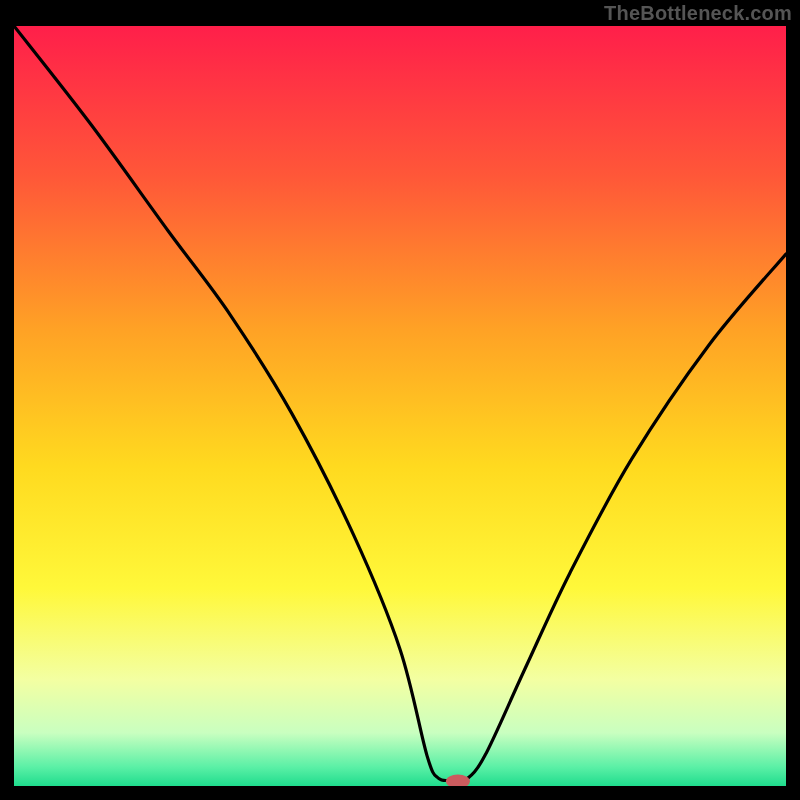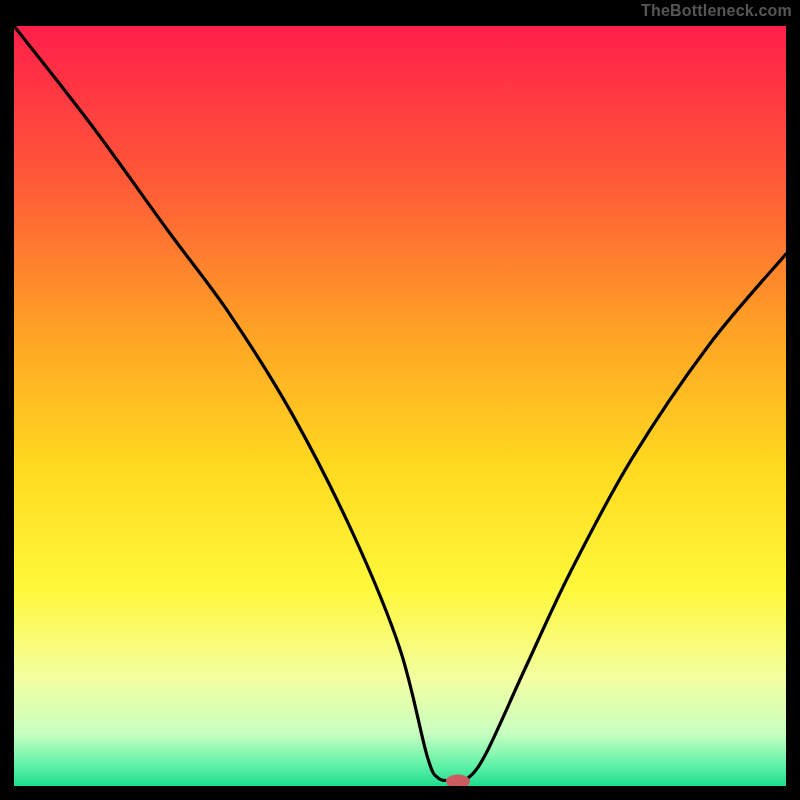--- a/index.html
+++ b/index.html
@@ -15,21 +15,21 @@
     position: relative;
     width: 800px;
     height: 800px;
     background: #000;
   }
   .watermark {
     position: absolute;
     top: 2px;
     right: 8px;
     color: #555;
-    font-size: 16px;
+    font-size: 20px;
     font-weight: 600;
     letter-spacing: 0.2px;
     z-index: 5;
   }
   .plot-wrap {
     position: absolute;
     left: 14px;
     top: 26px;
     width: 772px;
     height: 760px;

